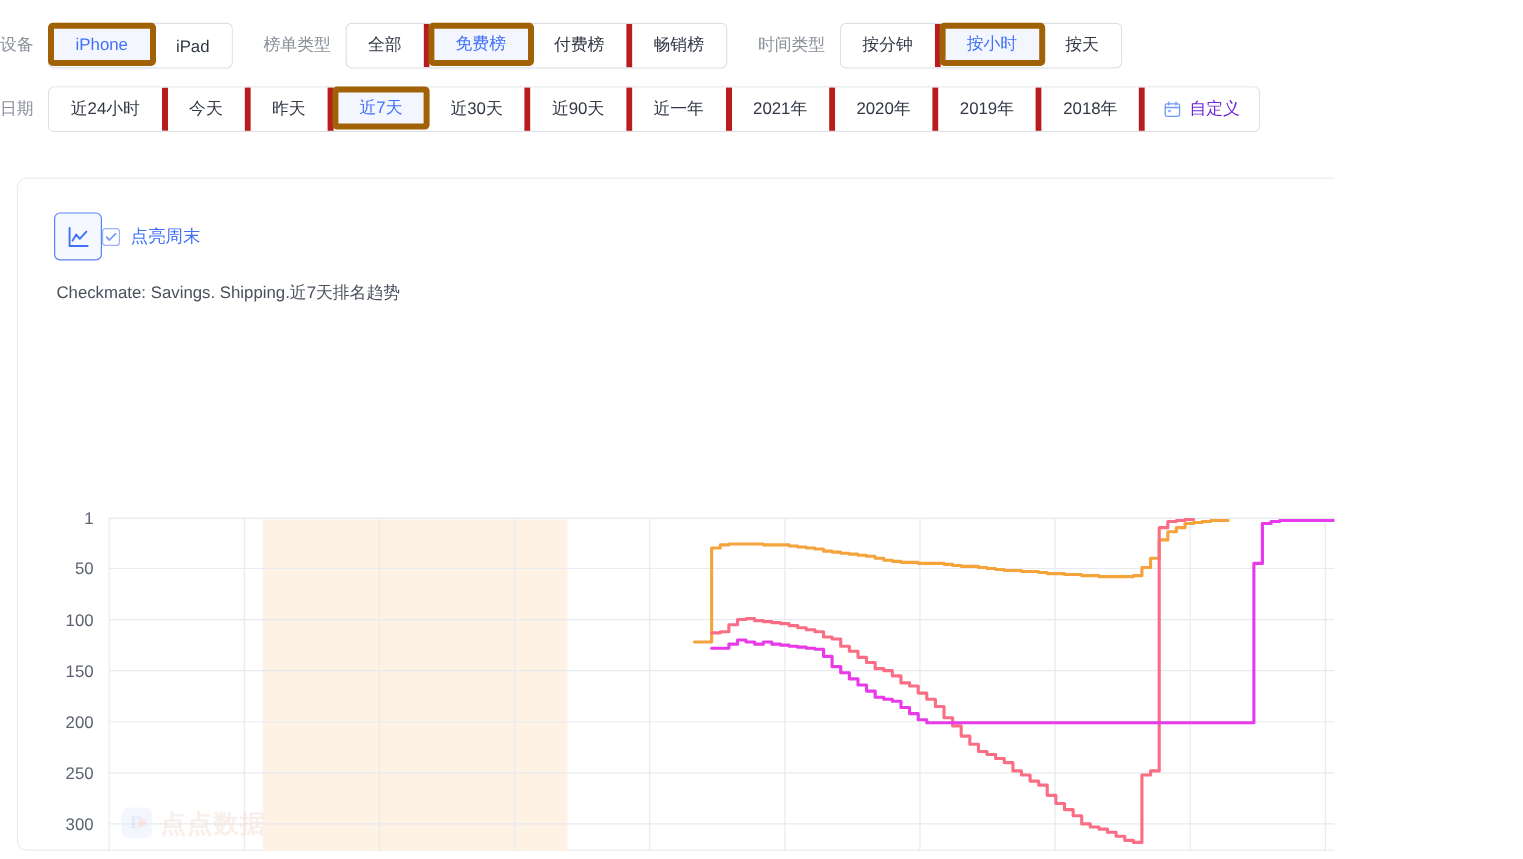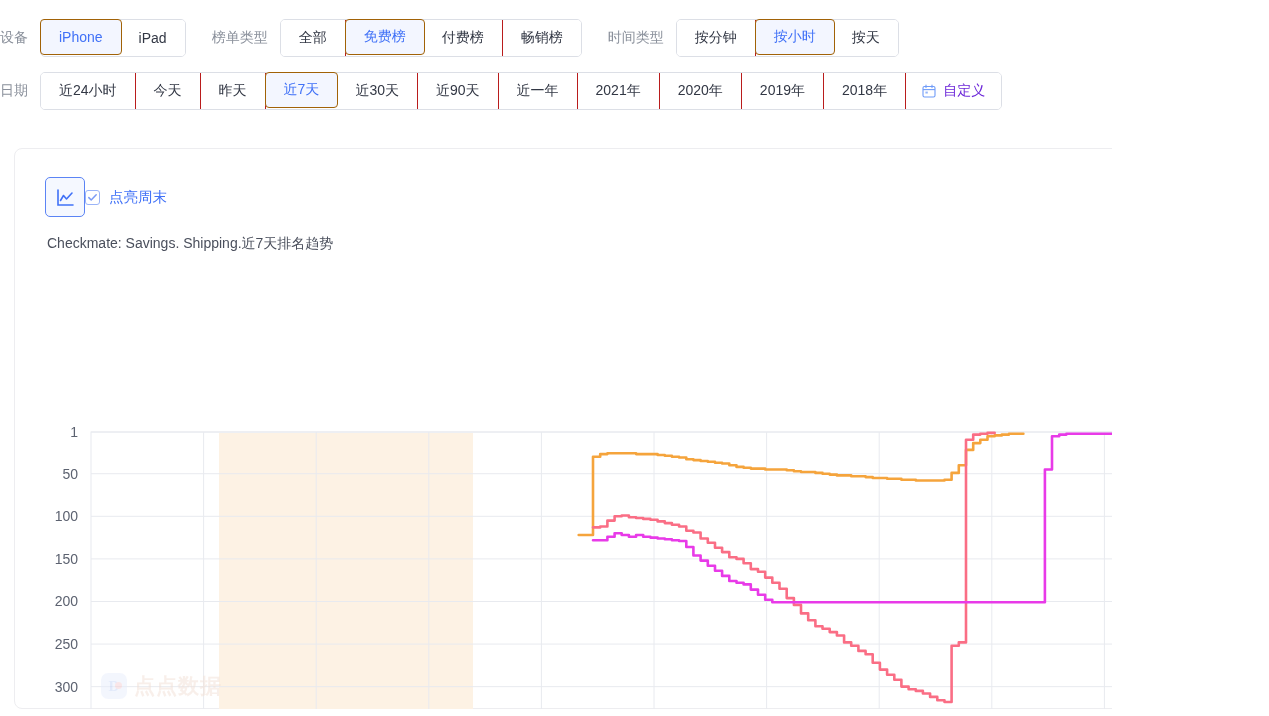--- a/index.html
+++ b/index.html
@@ -59,33 +59,33 @@
   }
   .btn-group .seg {
     position: relative;
     display: flex;
     align-items: center;
     justify-content: center;
     padding: 0 18px;
     font-size: 14px;
     color: #323744;
     background: #ffffff;
-    border-right: 1px solid #b91c1c;
+    border-right: 5px solid #b91c1c;
     cursor: pointer;
     white-space: nowrap;
     box-sizing: border-box;
     height: 100%;
   }
   .btn-group .seg:last-child { border-right: none; }
   .btn-group .seg:first-child { border-radius: 4px 0 0 4px; }
   .btn-group .seg:last-child  { border-radius: 0 4px 4px 0; }
   .btn-group .seg.active {
     color: #4071f7;
     background: #f3f6ff;
-    border: 1px solid #a16207;
+    border: 5px solid #a16207;
     border-radius: 4px;
     margin: -1px;
     z-index: 3;
   }
   .btn-group .seg.custom {
     color: #6d28d9;
     gap: 7px;
     padding: 0 16px;
   }
   .cal-icon {

